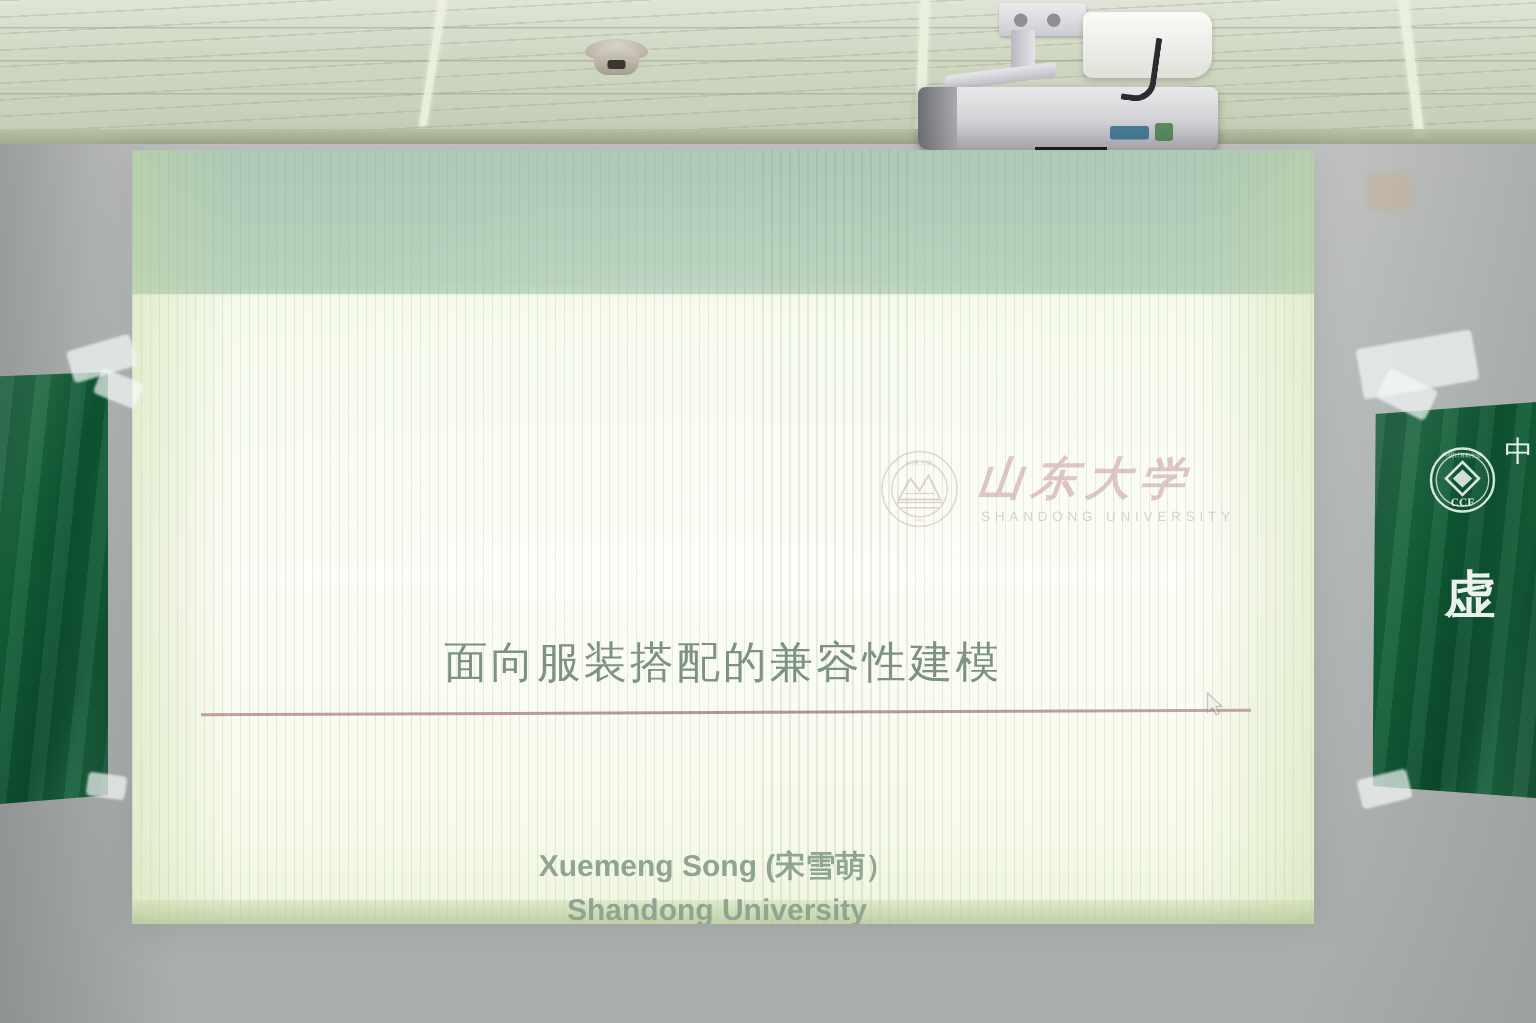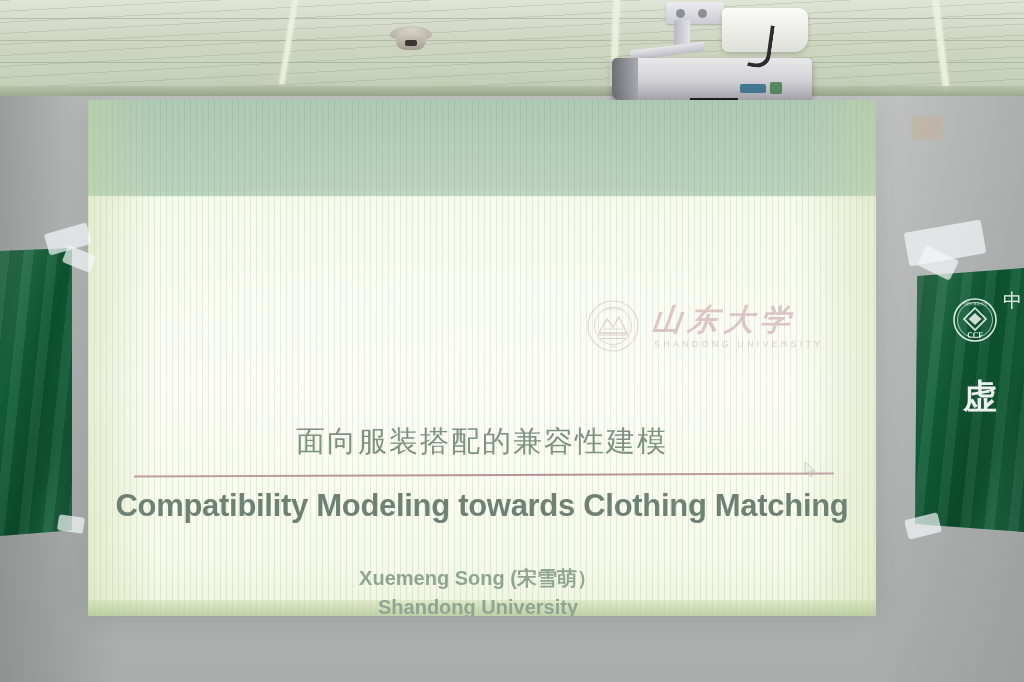--- a/index.html
+++ b/index.html
@@ -335,21 +335,20 @@
           </svg>
         </div>
         <div class="logo-text">
           <div class="logo-cn">山东大学</div>
           <div class="logo-en">SHANDONG UNIVERSITY</div>
         </div>
       </div>
 
       <div class="title-cn">面向服装搭配的兼容性建模</div>
       <div class="divider"></div>
-      <div class="title-en">Compatibility Modeling towards Clothing Matching</div>
 
       <div class="presenter">
         <div>Xuemeng Song (宋雪萌）</div>
         <div>Shandong University</div>
 
       </div>
 
       <div class="cursor">
         <svg width="13" height="17" viewBox="0 0 13 17">
           <path d="M1 1 L1 14 L4.4 10.8 L6.7 15.6 L8.8 14.6 L6.6 10 L10.6 10 Z" fill="#e8f0e6" stroke="#7d8f7e" stroke-width=".9" stroke-linejoin="round"></path>

